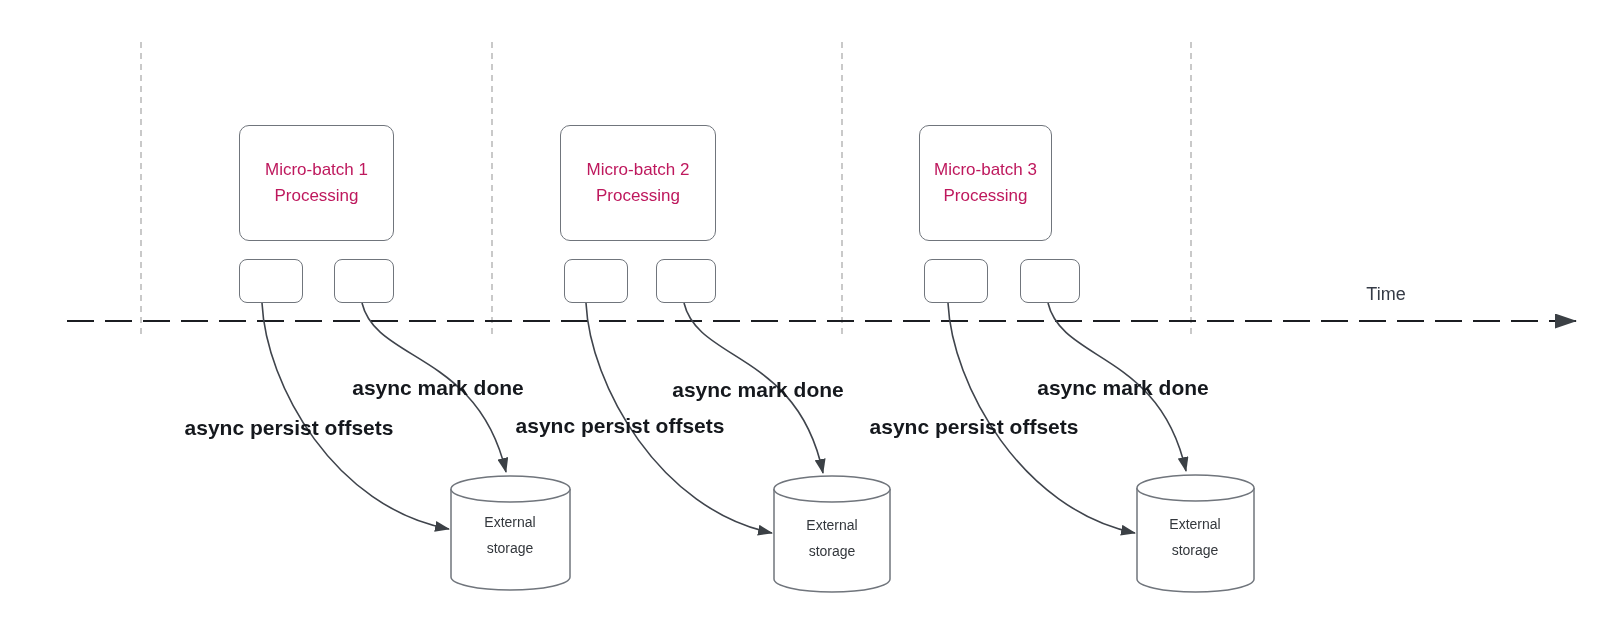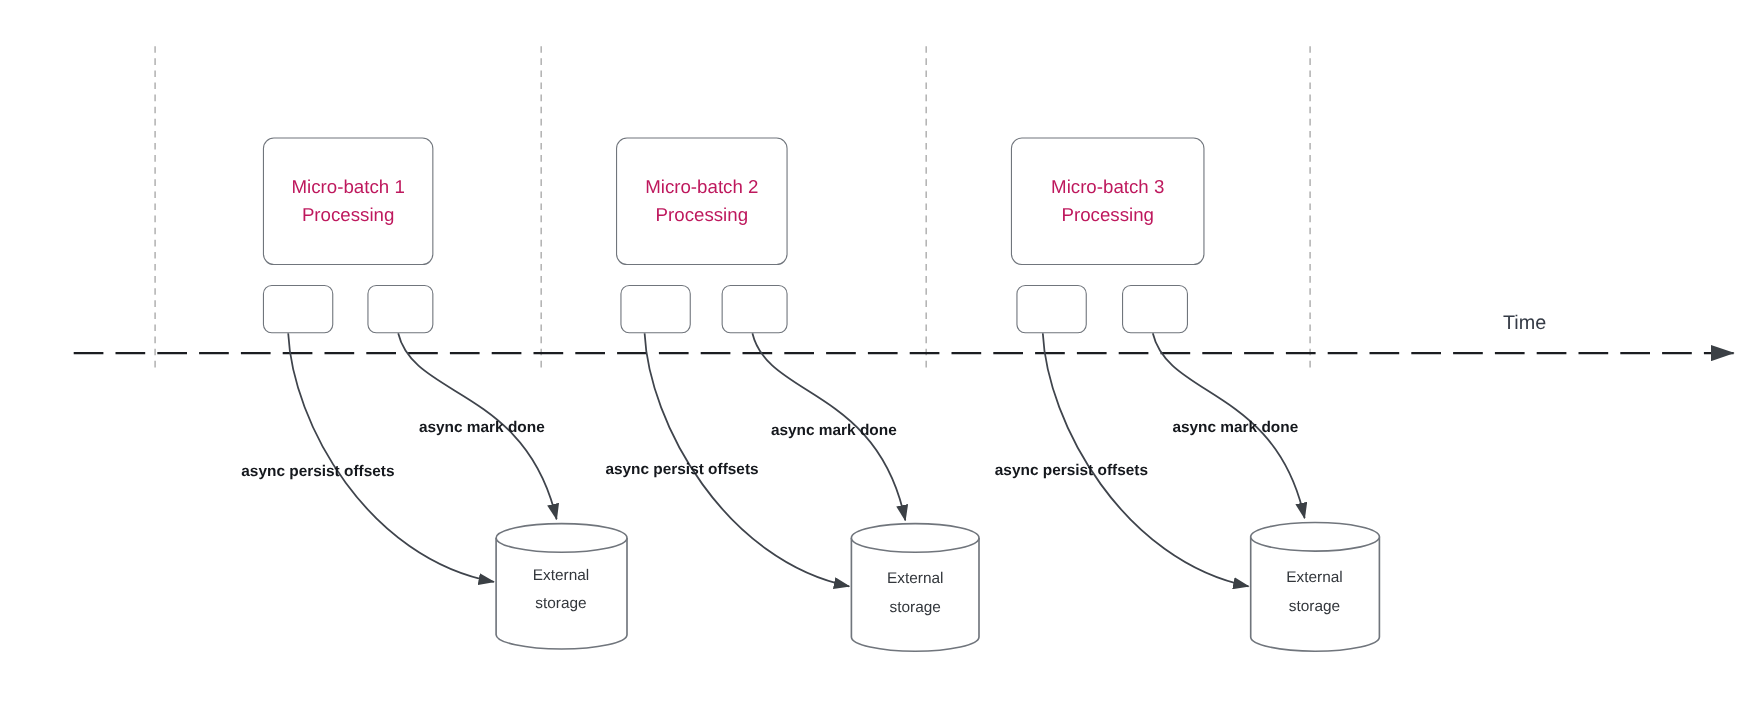--- a/index.html
+++ b/index.html
@@ -40,21 +40,21 @@
     position: absolute;
     box-sizing: border-box;
     border: 1.5px solid #70757c;
     border-radius: 8px;
     background: #ffffff;
   }
   .edge-label {
     position: absolute;
     transform: translate(-50%, -50%);
     white-space: nowrap;
-    font-size: 14px;
+    font-size: 21px;
     font-weight: 700;
     color: #15181d;
   }
   .cyl-label {
     position: absolute;
     transform: translate(-50%, -50%);
     text-align: center;
     color: #33373c;
     font-size: 14px;
     line-height: 26px;
@@ -140,21 +140,21 @@
   </div>
   <div class="mini-box" style="left:564px; top:259px; width:64px; height:44px;"></div>
   <div class="mini-box" style="left:656px; top:259px; width:60px; height:44px;"></div>
   <div class="edge-label" style="left:620px; top:426px;">async persist offsets</div>
   <div class="edge-label" style="left:758px; top:390px;">async mark done</div>
   <div class="cyl-label" style="left:832px; top:538px;">
     <span class="line-block">External</span>
     <span class="line-block">storage</span>
   </div>
 
-  <div class="proc-box" style="left:919px; top:125px; width:176px; height:116px;">
+  <div class="proc-box" style="left:919px; top:125px; width:133px; height:116px;">
     <div>
       <span class="line-block">Micro-batch 3</span>
       <span class="line-block">Processing</span>
     </div>
   </div>
   <div class="mini-box" style="left:924px; top:259px; width:64px; height:44px;"></div>
   <div class="mini-box" style="left:1020px; top:259px; width:60px; height:44px;"></div>
   <div class="edge-label" style="left:974px; top:427px;">async persist offsets</div>
   <div class="edge-label" style="left:1123px; top:388px;">async mark done</div>
   <div class="cyl-label" style="left:1195px; top:537px;">

